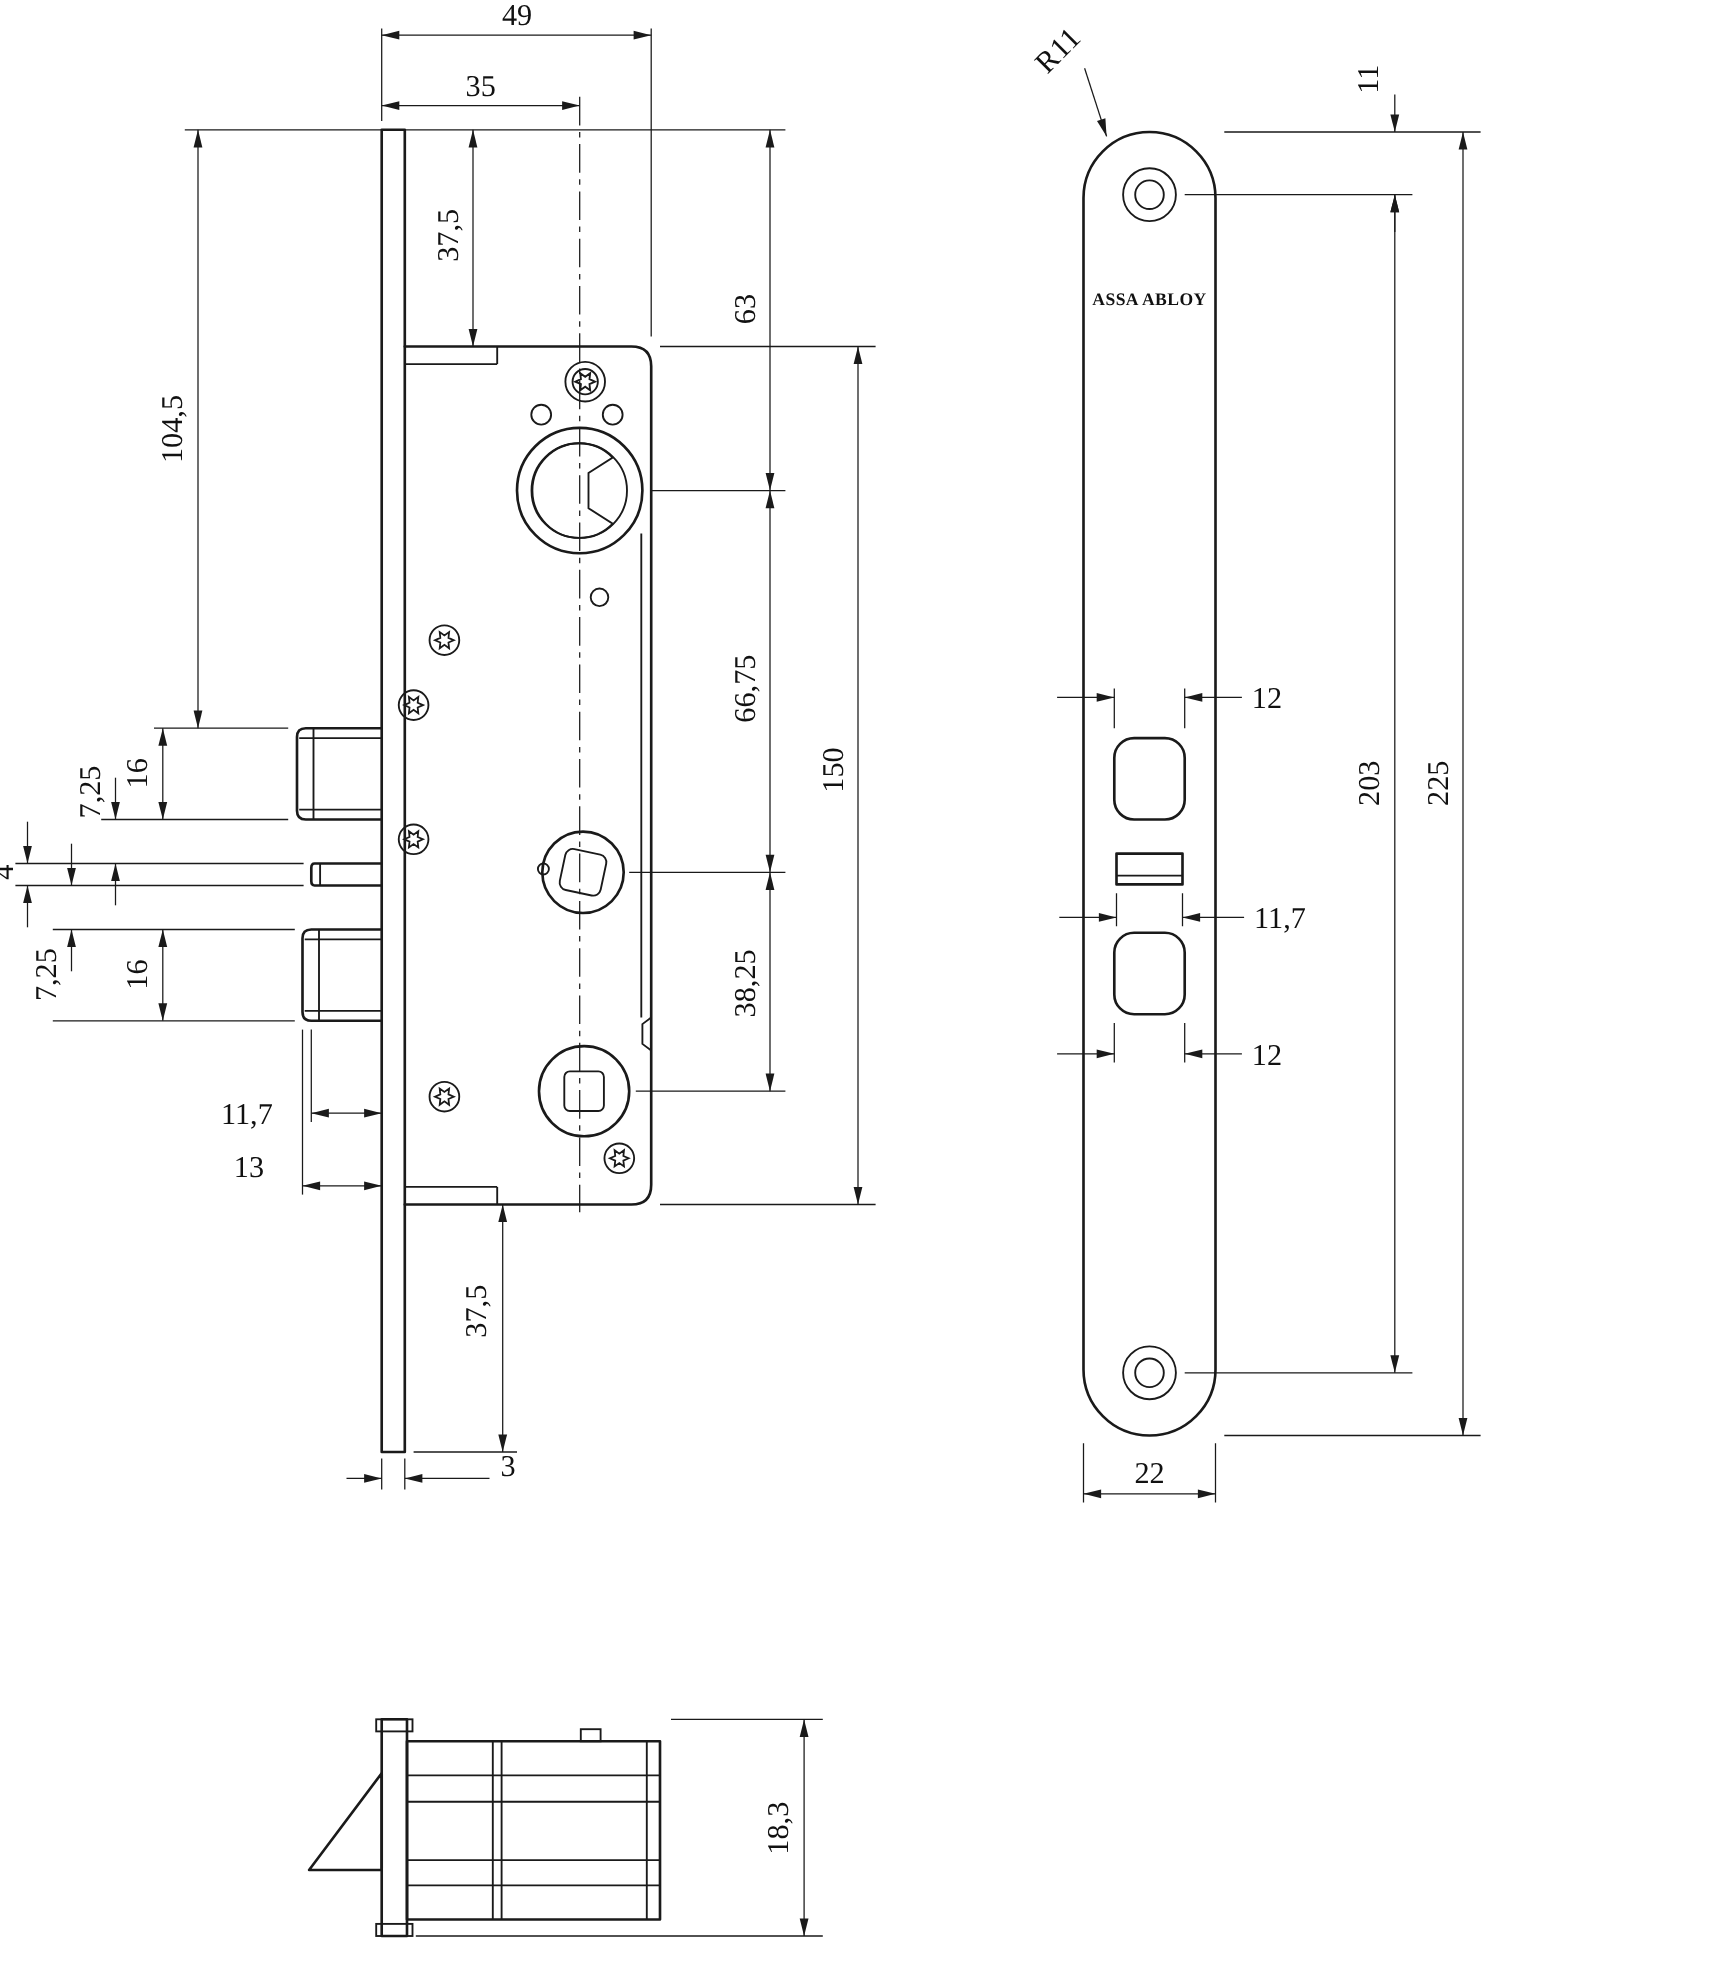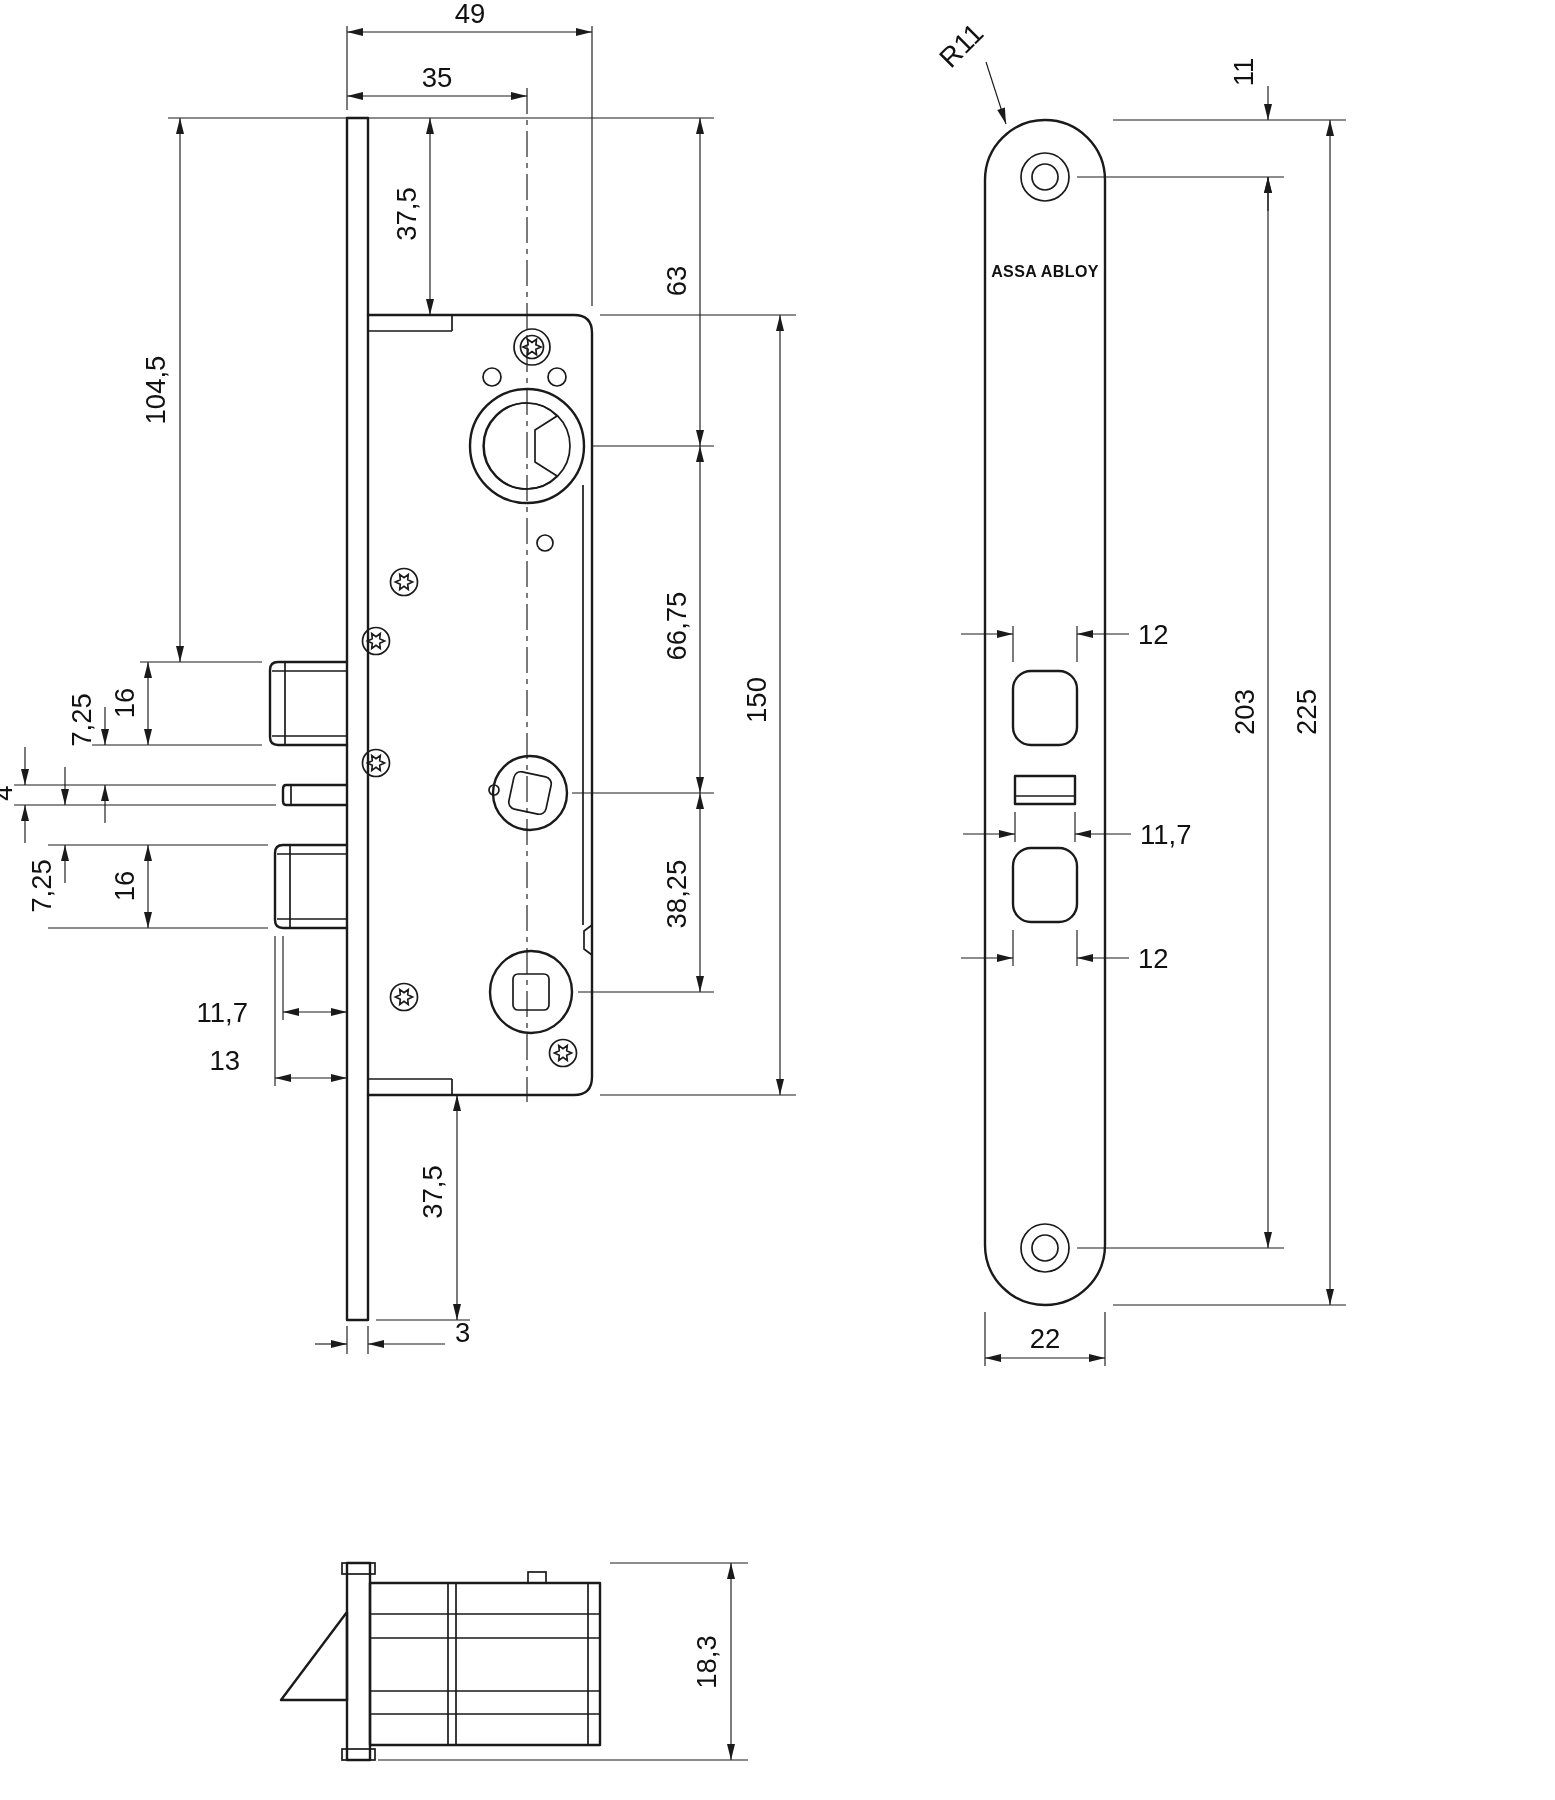--- a/index.html
+++ b/index.html
@@ -1,17 +1,17 @@
 <!DOCTYPE html>
 <html><head>
 <meta charset="utf-8">
 <style>
   html,body{margin:0;padding:0;background:#ffffff;}
   .page{width:1555px;height:1800px;background:#fff;position:relative;overflow:hidden;
-        font-family:Liberation Sans, sans-serif;}
+        font-family:Liberation Serif, serif;}
   svg{display:block;}
   .obj{fill:none;stroke:#1a1a1a;stroke-width:2.4;stroke-linecap:round;stroke-linejoin:round;}
   .obj2{fill:none;stroke:#1a1a1a;stroke-width:1.7;}
   .ext{fill:none;stroke:#1a1a1a;stroke-width:1.15;}
   .cl{fill:none;stroke:#1a1a1a;stroke-width:1.15;stroke-dasharray:26 6 5 6;}
   .dim{font-size:27.5px;fill:#111;}
   .mid{text-anchor:middle;}
   .endt{text-anchor:end;}
   .brand{font-size:16px;font-weight:bold;letter-spacing:.4px;text-anchor:middle;fill:#111;}
 </style>

